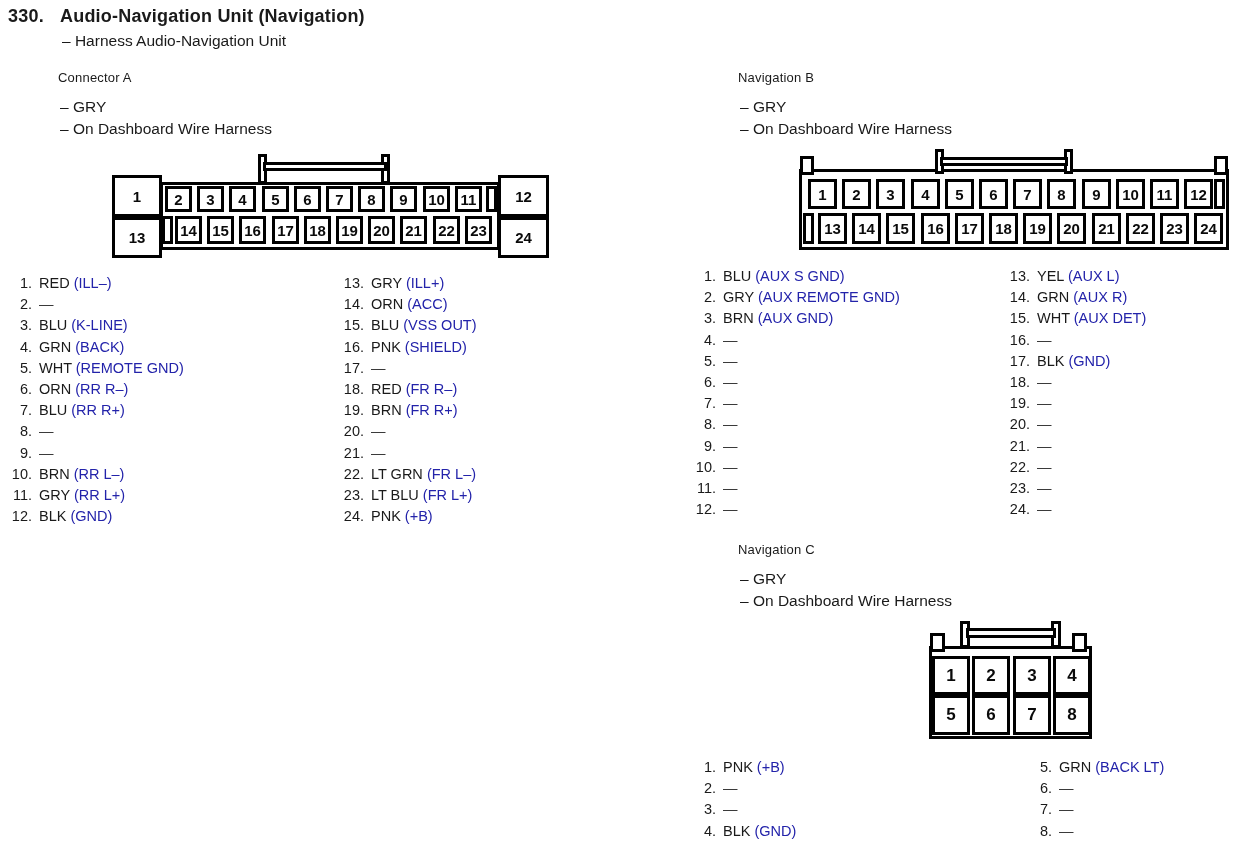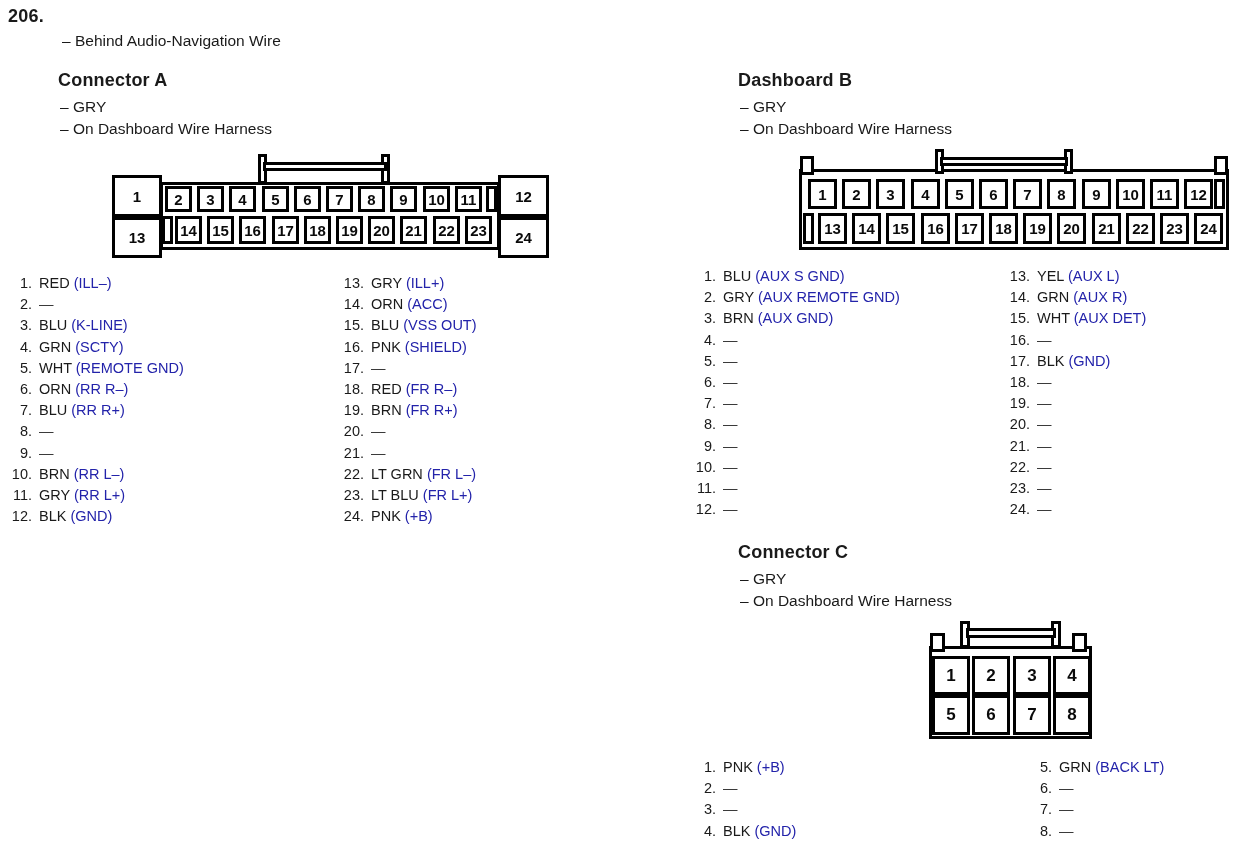--- a/index.html
+++ b/index.html
@@ -7,21 +7,21 @@
     position:relative;
     width:1238px;height:855px;
     background:#ffffff;
     font-family:"Liberation Sans", sans-serif;
     color:var(--ink,#1a1a1a);
     overflow:hidden;
   }
   .title-num{position:absolute;left:8px;top:6px;font-size:18px;font-weight:bold;letter-spacing:.2px;}
   .title-text{position:absolute;left:60px;top:6px;font-size:18px;font-weight:bold;letter-spacing:.2px;}
   .subtitle{position:absolute;left:62px;top:32px;font-size:15.5px;}
-  .conn-heading{position:absolute;font-size:18px;font-weight:bold;letter-spacing:.2px;}
+  .conn-heading{position:absolute;font-size:13px;font-weight:normal;letter-spacing:.2px;}
   .conn-notes{position:absolute;font-size:15.5px;line-height:21.5px;}
   .conn-notes div{white-space:pre;}
   
   .diagram{position:absolute;}
   .dline{position:absolute;background:#ffffff;border:3px solid #000;box-sizing:border-box;}
   .dcell{
     position:absolute;background:#ffffff;border:3px solid #000;box-sizing:border-box;
     display:flex;align-items:center;justify-content:center;
     font-weight:bold;font-size:15px;color:#0a0a0a;
   }
@@ -33,36 +33,37 @@
   .pin-num{text-align:right;margin-right:7px;flex:none;}
   .pin-body{color:var(--ink,#1a1a1a);}
   .sig{color:var(--sig,#2323aa);}
   .dash{color:#3a3a3a;}
 </style>
 </head>
 <body>
 
 <div class="page">
 
-  <span class="title-num">206.</span>
-  <div class="subtitle">– Behind Audio-Navigation Wire</div>
+  <span class="title-num">330.</span>
+  <span class="title-text">Audio-Navigation Unit (Navigation)</span>
+  <div class="subtitle">– Harness Audio-Navigation Unit</div>
 
   <div class="conn-heading" style="left:58px;top:70px;">Connector A</div>
   <div class="conn-notes" style="left:60px;top:96px;">
     <div>– GRY</div>
     <div>– On Dashboard Wire Harness</div>
   </div>
 
-  <div class="conn-heading" style="left:738px;top:70px;">Dashboard B</div>
+  <div class="conn-heading" style="left:738px;top:70px;">Navigation B</div>
   <div class="conn-notes" style="left:740px;top:96px;">
     <div>– GRY</div>
     <div>– On Dashboard Wire Harness</div>
   </div>
 
-  <div class="conn-heading" style="left:738px;top:542px;">Connector C</div>
+  <div class="conn-heading" style="left:738px;top:542px;">Navigation C</div>
   <div class="conn-notes" style="left:740px;top:568px;">
     <div>– GRY</div>
     <div>– On Dashboard Wire Harness</div>
   </div>
 
   <div class="diagram" style="left:110px;top:150px;width:442px;height:112px;">
       <div class="dline" style="left: 148px; top: 4px; width: 9px; height: 30px;"></div>
       <div class="dline" style="left: 271px; top: 4px; width: 9px; height: 30px;"></div>
       <div class="dline" style="left: 153px; top: 12px; width: 124px; height: 9px;"></div>
       <div class="dline" style="left: 50px; top: 32px; width: 340px; height: 68px;"></div>
@@ -143,21 +144,21 @@
       <div class="dcell dcell-c" style="left: 7px; top: 75px; width: 38px; height: 40px;">5</div>
       <div class="dcell dcell-c" style="left: 47px; top: 75px; width: 38px; height: 40px;">6</div>
       <div class="dcell dcell-c" style="left: 88px; top: 75px; width: 38px; height: 40px;">7</div>
       <div class="dcell dcell-c" style="left: 128px; top: 75px; width: 38px; height: 40px;">8</div>
     </div>
 
   <div class="pinlist" style="left:6px;top:273px;">
       <div class="pin-row"><span class="pin-num" style="width: 26px;">1.</span><span class="pin-body">RED <span class="sig">(ILL–)</span></span></div>
       <div class="pin-row"><span class="pin-num" style="width: 26px;">2.</span><span class="pin-body"><span class="dash">—</span></span></div>
       <div class="pin-row"><span class="pin-num" style="width: 26px;">3.</span><span class="pin-body">BLU <span class="sig">(K-LINE)</span></span></div>
-      <div class="pin-row"><span class="pin-num" style="width: 26px;">4.</span><span class="pin-body">GRN <span class="sig">(SCTY)</span></span></div>
+      <div class="pin-row"><span class="pin-num" style="width: 26px;">4.</span><span class="pin-body">GRN <span class="sig">(BACK)</span></span></div>
       <div class="pin-row"><span class="pin-num" style="width: 26px;">5.</span><span class="pin-body">WHT <span class="sig">(REMOTE GND)</span></span></div>
       <div class="pin-row"><span class="pin-num" style="width: 26px;">6.</span><span class="pin-body">ORN <span class="sig">(RR R–)</span></span></div>
       <div class="pin-row"><span class="pin-num" style="width: 26px;">7.</span><span class="pin-body">BLU <span class="sig">(RR R+)</span></span></div>
       <div class="pin-row"><span class="pin-num" style="width: 26px;">8.</span><span class="pin-body"><span class="dash">—</span></span></div>
       <div class="pin-row"><span class="pin-num" style="width: 26px;">9.</span><span class="pin-body"><span class="dash">—</span></span></div>
       <div class="pin-row"><span class="pin-num" style="width: 26px;">10.</span><span class="pin-body">BRN <span class="sig">(RR L–)</span></span></div>
       <div class="pin-row"><span class="pin-num" style="width: 26px;">11.</span><span class="pin-body">GRY <span class="sig">(RR L+)</span></span></div>
       <div class="pin-row"><span class="pin-num" style="width: 26px;">12.</span><span class="pin-body">BLK <span class="sig">(GND)</span></span></div>
     </div>
   <div class="pinlist" style="left:336px;top:273px;">

